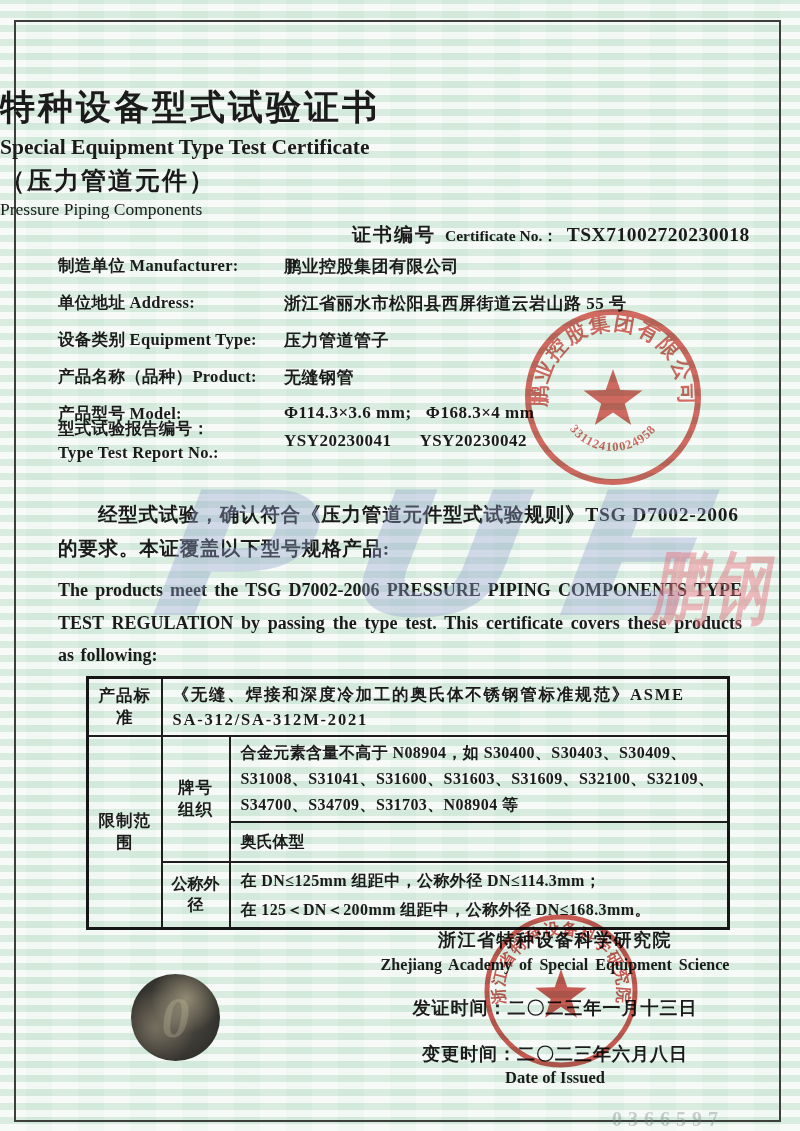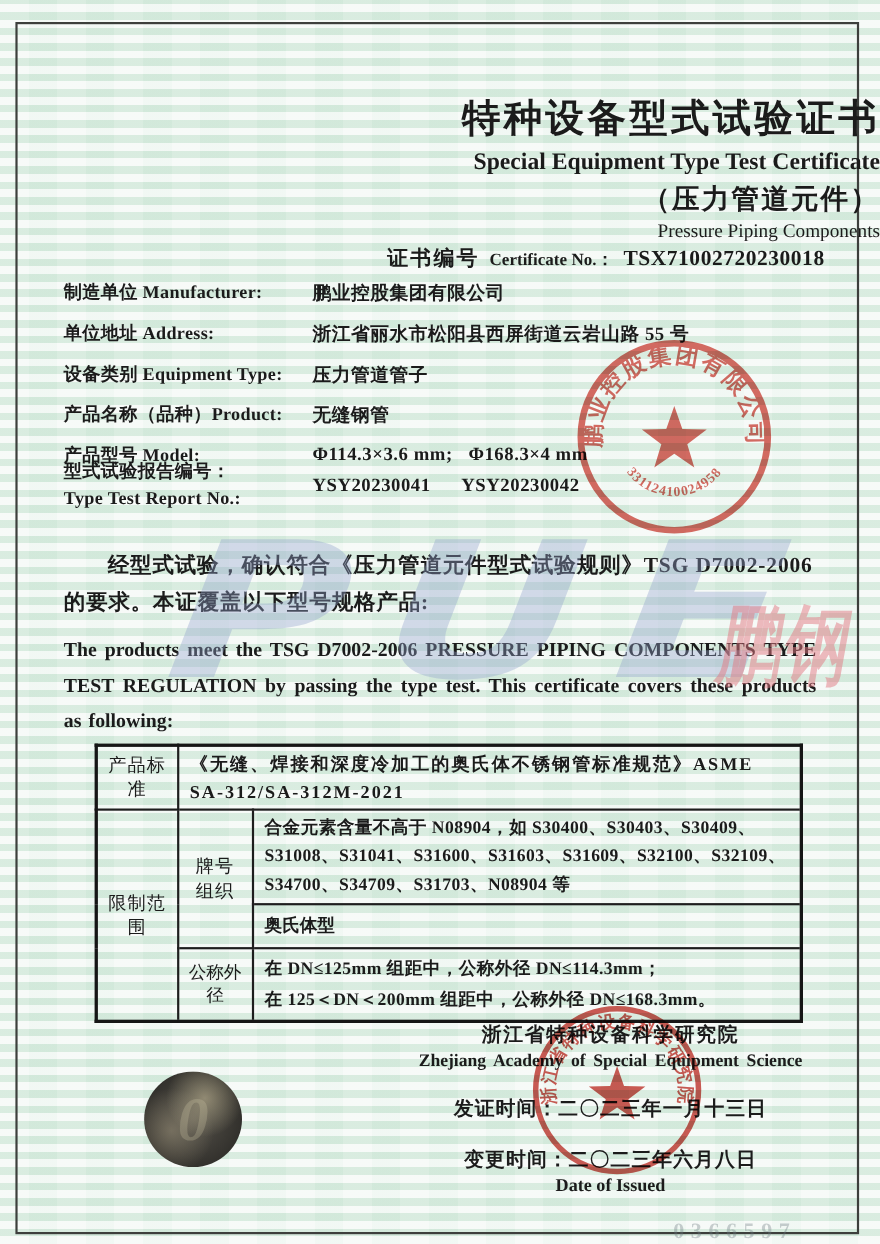--- a/index.html
+++ b/index.html
@@ -22,21 +22,21 @@
     font-family:"DejaVu Sans","Liberation Sans",sans-serif;
     font-size:172px;font-weight:900;font-style:italic;letter-spacing:26px;line-height:1;
     color:rgba(146,164,206,.38);transform:scaleX(1.28) skewX(-6deg);transform-origin:left top;
   }
   .wm-cn{
     position:absolute;left:650px;top:548px;z-index:1;
     font-size:80px;font-weight:900;font-style:italic;line-height:1;letter-spacing:4px;
     color:rgba(226,120,130,.5);transform:scaleX(.72);transform-origin:left top;white-space:nowrap;
   }
   
-  .ctr{position:absolute;left:0;width:800px;text-align:right;}
+  .ctr{position:absolute;left:0;width:800px;text-align:left;}
   .title-cn{top:84px;font-size:35px;font-weight:700;letter-spacing:3px;}
   .title-en{top:135px;font-size:21.5px;font-weight:700;}
   .sub-cn{top:164px;font-size:25px;font-weight:600;letter-spacing:2px;}
   .sub-en{top:199px;font-size:17.5px;font-weight:400;}
   .certno{position:absolute;left:352px;top:222px;display:flex;align-items:baseline;gap:9px;white-space:nowrap;justify-content:center;}
   .certno .l1{font-size:19px;font-weight:600;letter-spacing:2px;}
   .certno .l2{font-size:15.5px;font-weight:700;}
   .certno .v{font-size:19.5px;font-weight:700;letter-spacing:.5px;}
   
   .field-row{position:absolute;left:58px;width:700px;display:flex;}
@@ -45,21 +45,21 @@
   .flabel.two-line span{display:block;line-height:24px;}
   
   .statement{position:absolute;left:58px;top:498px;width:684px;}
   .statement p{margin:0;}
   .st-cn{font-size:19.5px;font-weight:600;line-height:34px;text-indent:2.05em;letter-spacing:.8px;}
   .st-en{font-size:18px;font-weight:700;line-height:32.5px;text-align:justify;margin-top:8px !important;word-spacing:2px;}
   
   table.spec{position:absolute;left:86px;top:676px;width:644px;border-collapse:collapse;table-layout:fixed;z-index:2;}
   table.spec{border:3px solid #161616;}
   table.spec td{border:2px solid #1e1e1e;vertical-align:middle;}
-  td.lab{text-align:center;font-size:16.5px;font-weight:400;letter-spacing:1px;padding:2px;}
+  td.lab{text-align:center;font-size:16.5px;font-weight:700;letter-spacing:1px;padding:2px;}
   td.val{padding:3px 10px;font-size:16px;font-weight:600;line-height:26px;}
   td.std{letter-spacing:1.8px;line-height:25px;font-size:16.5px;font-weight:700;}
   td.alloy{letter-spacing:.4px;}
   td.od span{display:block;line-height:29px;letter-spacing:.4px;}
   
   .footer{position:absolute;left:318px;top:928px;width:474px;text-align:center;z-index:2;}
   .f-org-cn{font-size:18px;font-weight:700;letter-spacing:1.5px;}
   .f-org-en{font-size:16px;font-weight:700;margin-top:4px;word-spacing:3px;}
   .f-date{font-size:18px;font-weight:600;margin-top:22px;letter-spacing:1px;}
   .f-doi{font-size:16.5px;font-weight:700;margin-top:2px;}

